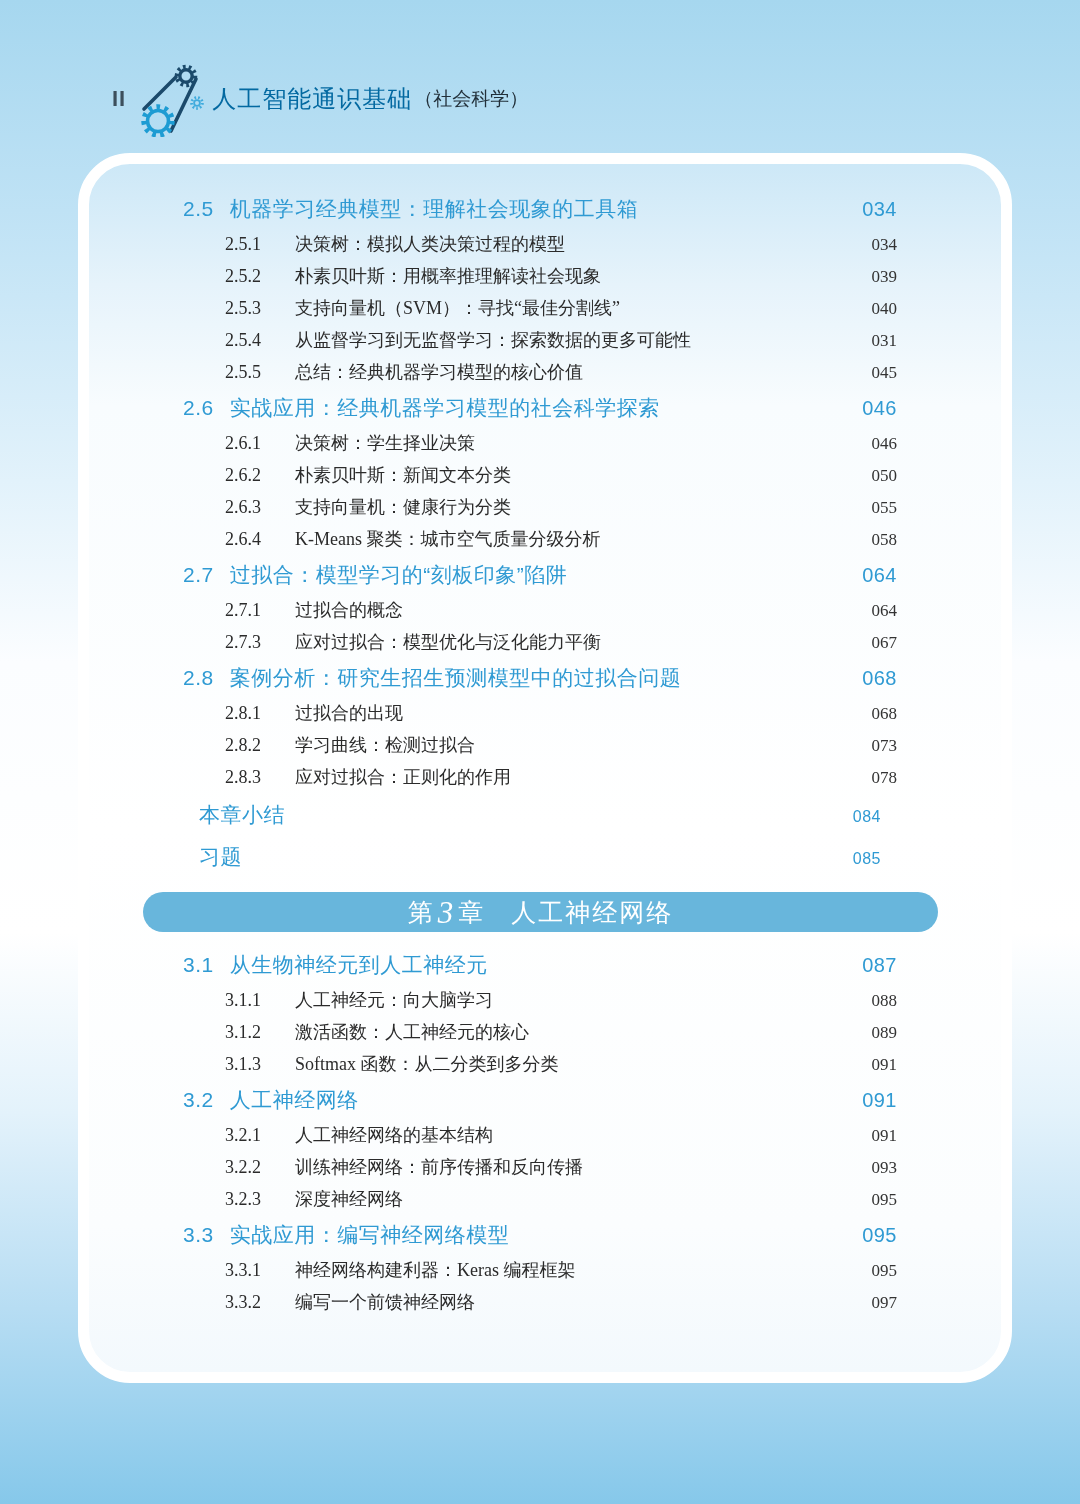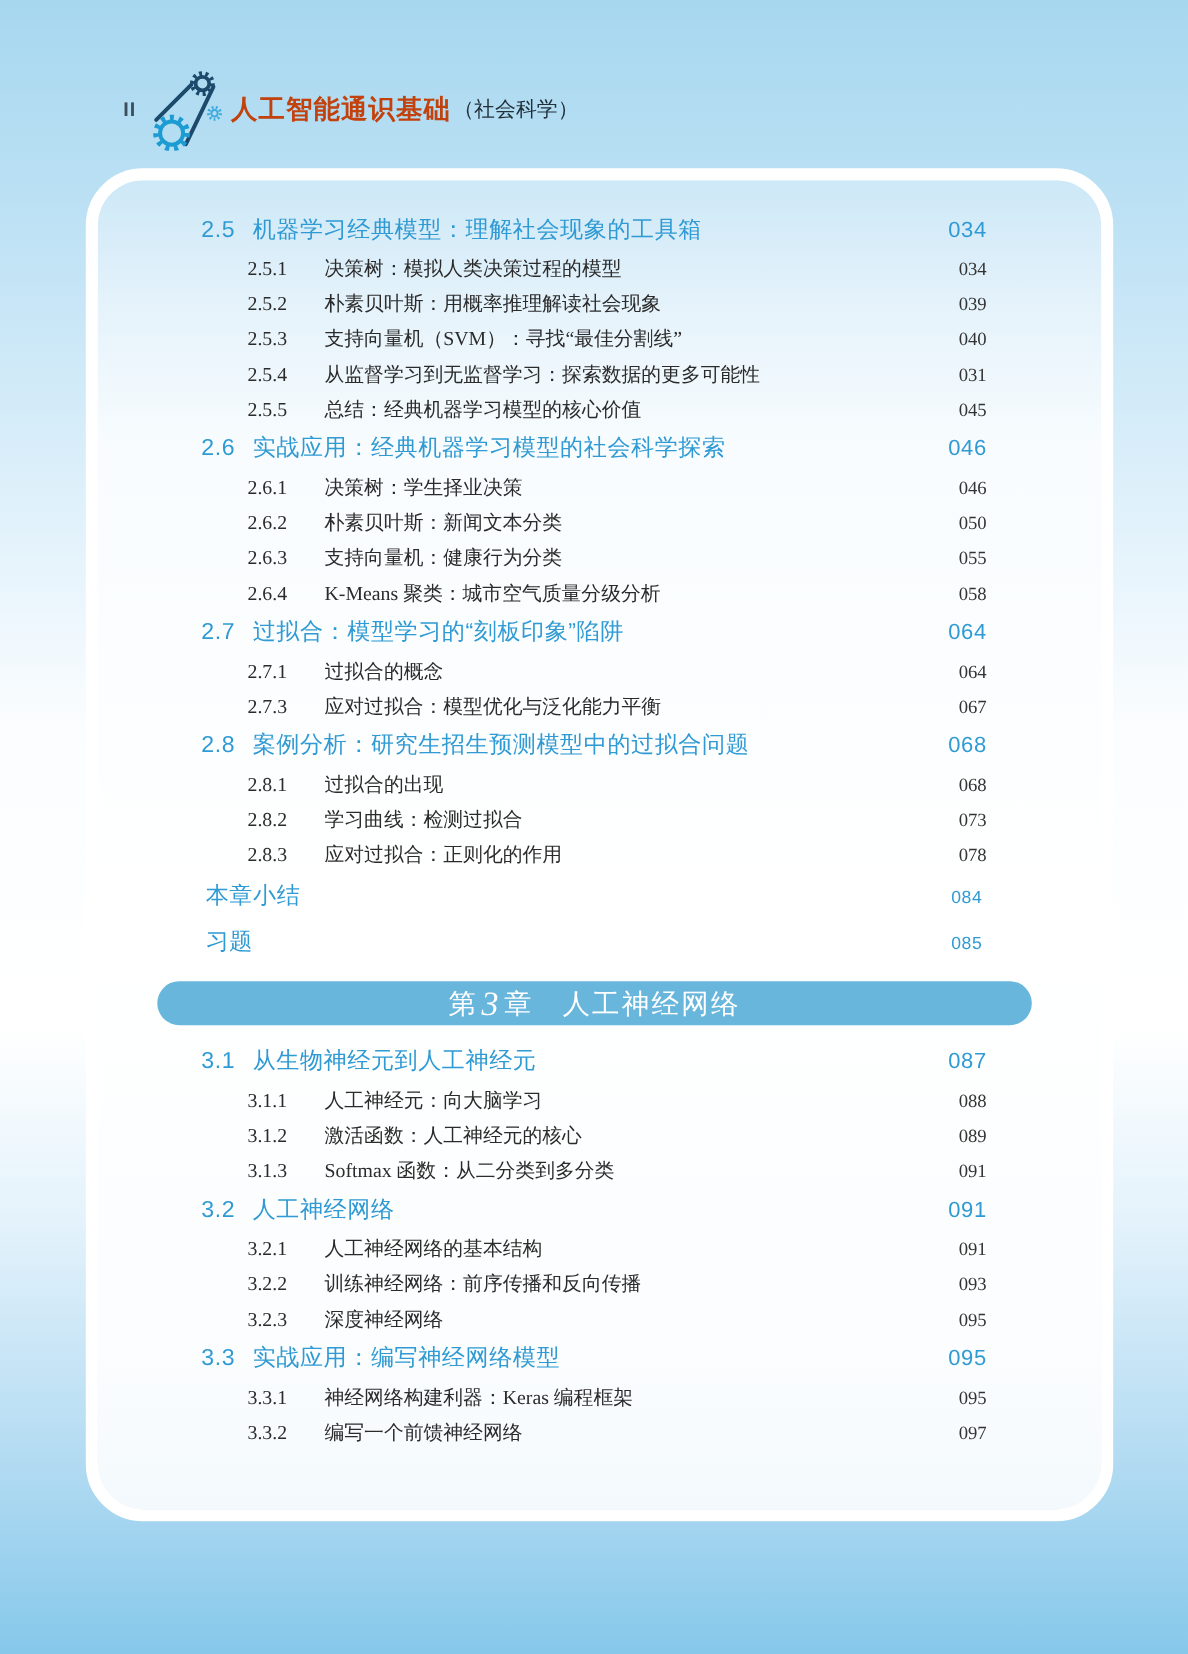--- a/index.html
+++ b/index.html
@@ -12,26 +12,26 @@
       #a6d7ef 0%, #bfe2f5 14%, #e2f2fb 32%, #fbfdff 44%,
       #ffffff 62%, #e3f2fb 74%, #b7ddf3 87%, #86c8ea 100%);
   }
 
   
   .header {
     position: absolute; left: 112px; top: 60px; height: 78px;
     display: flex; align-items: center;
   }
   .page-marker {
-    font-size: 18px; font-weight: bold; color: #3c4f5c;
+    font-size: 22px; font-weight: bold; color: #3c4f5c;
     margin-right: 14px; letter-spacing: 1px;
   }
   .logo { width: 64px; height: 76px; margin-right: 8px; }
   .book-title {
-    font-size: 24px; font-weight: bold; color: #c2410c;
+    font-size: 24px; font-weight: normal; color: #0369a1;
     letter-spacing: 1px;
   }
   .book-subtitle {
     font-family: "Liberation Serif", "DejaVu Serif", serif;
     font-size: 19px; color: #22303a; margin-left: 2px;
   }
 
   
   .card {
     position: absolute; left: 78px; top: 153px;
@@ -57,21 +57,21 @@
   .row-sub {
     font-family: "Liberation Serif", "DejaVu Serif", serif;
     color: #2b2b2b; font-size: 18px; line-height: 24px;
     margin: 7px 0; padding-left: 42px; gap: 20px;
   }
   .row-sub .num { flex: none; margin-right: 14px; }
   .row-sub .page { font-size: 17px; color: #333; }
 
   .row-plain {
     color: #2f9ad3; font-size: 21px; line-height: 30px;
-    margin: 10px 4px; letter-spacing: 0.5px; text-align: center;
+    margin: 10px 16px; letter-spacing: 0.5px; text-align: center;
   }
   .row-plain .page { font-size: 16px; }
 
   
   .banner {
     width: 795px; height: 40px; margin: 18px 0 18px -40px;
     background: #68b6dc; border-radius: 20px;
     display: flex; align-items: center; justify-content: center;
     color: #ffffff; font-size: 25px; letter-spacing: 2px;
   }

